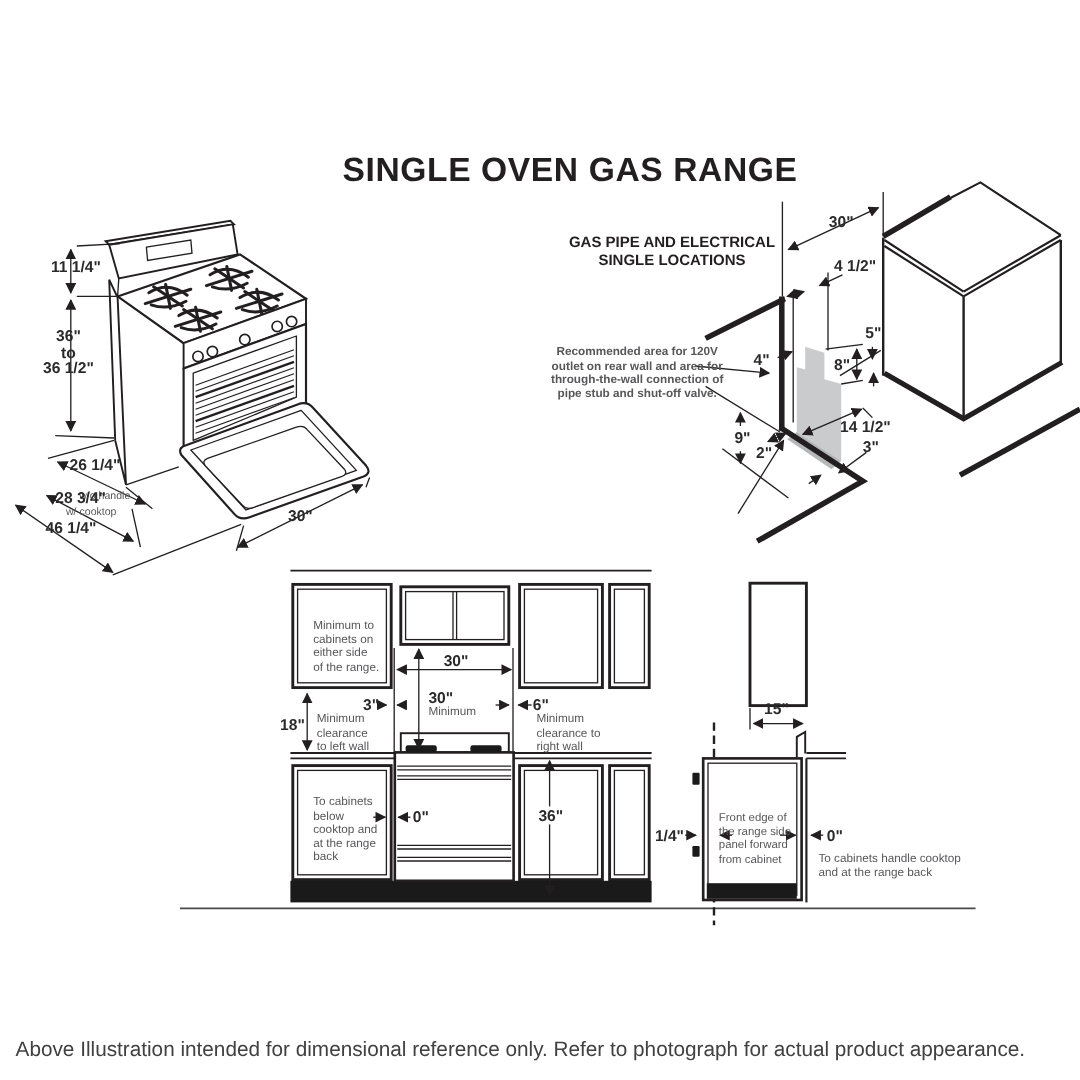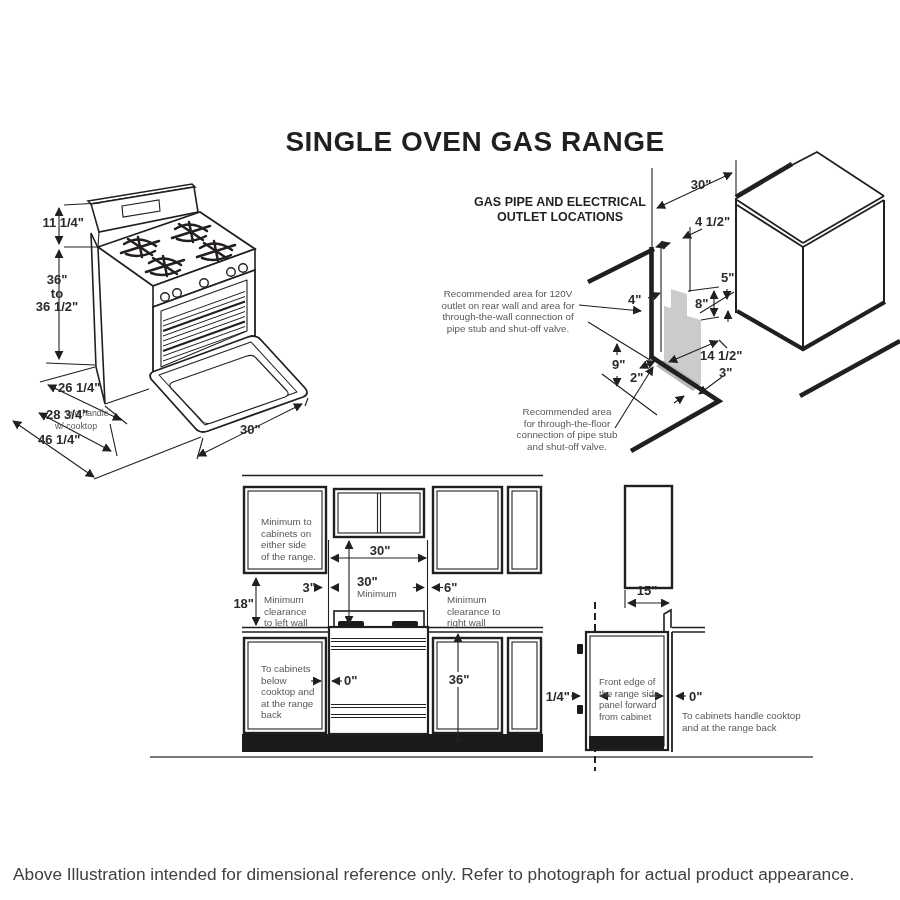--- a/index.html
+++ b/index.html
@@ -266,29 +266,25 @@
 to
 36 1/2"</div>
   <div class="lbl diml" style="left:58px;top:380px;">26 1/4"</div>
   <div class="lbl subnote" style="left:66px;top:408px;">w/o handle</div>
   <div class="lbl diml" style="left:46px;top:407px;">28 3/4"</div>
   <div class="lbl subnote" style="left:55px;top:421px;">w/ cooktop</div>
   <div class="lbl diml" style="left:38px;top:432px;">46 1/4"</div>
   <div class="lbl diml" style="left:240px;top:422px;">30"</div>
 
   <div class="lbl ghead" style="left:462px;top:195px;width:196px;">GAS PIPE AND ELECTRICAL
-OUTLET LOCATIONS</div>
-  <div class="lbl note ctr" style="left:436px;top:288px;width:144px;">Recommended area for 120V
+SINGLE LOCATIONS</div>
+  <div class="lbl note ctr" style="left:459px;top:288px;width:144px;font-weight:bold;">Recommended area for 120V
 outlet on rear wall and area for
 through-the-wall connection of
 pipe stub and shut-off valve.</div>
-  <div class="lbl note ctr" style="left:514px;top:406px;width:106px;">Recommended area
-for through-the-floor
-connection of pipe stub
-and shut-off valve.</div>
   <div class="lbl diml ctr" style="left:682px;top:177px;width:38px;">30"</div>
   <div class="lbl diml" style="left:695px;top:214px;">4 1/2"</div>
   <div class="lbl diml" style="left:721px;top:270px;">5"</div>
   <div class="lbl diml" style="left:628px;top:292px;">4"</div>
   <div class="lbl diml" style="left:695px;top:296px;">8"</div>
   <div class="lbl diml" style="left:612px;top:357px;">9"</div>
   <div class="lbl diml" style="left:630px;top:370px;">2"</div>
   <div class="lbl diml" style="left:700px;top:348px;">14 1/2"</div>
   <div class="lbl diml" style="left:719px;top:365px;">3"</div>
 

